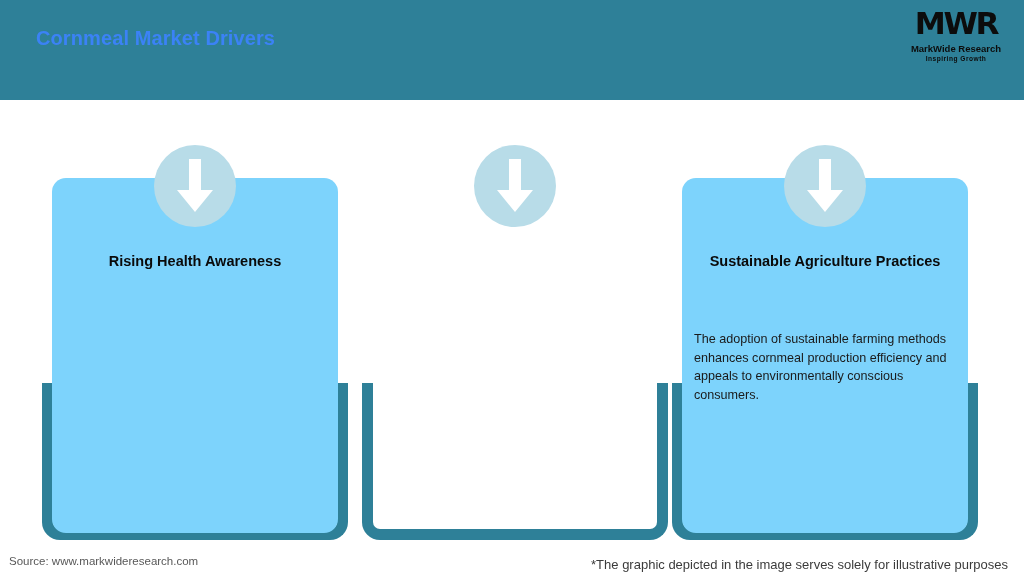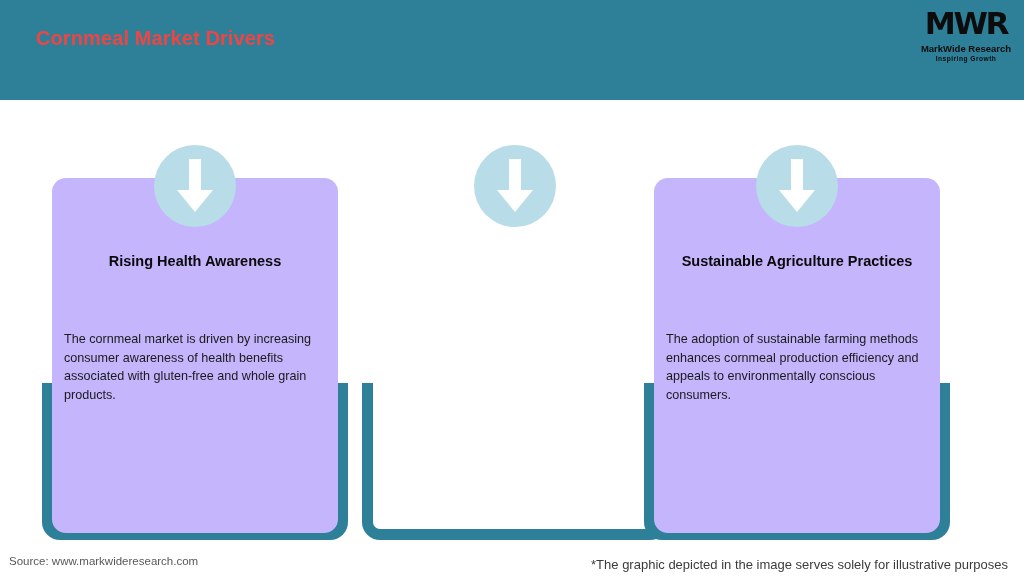--- a/index.html
+++ b/index.html
@@ -22,28 +22,28 @@
     left: 0; top: 0;
     width: 1024px; height: 100px;
     background: #2E8098;
   }
 
   #page-title {
     position: absolute;
     left: 36px; top: 27px;
     font-size: 20px;
     font-weight: bold;
-    color: #ef4444;
+    color: #3b82f6;
     letter-spacing: 0.1px;
   }
 
   
   #logo-block {
     position: absolute;
-    right: 4px; top: 9px;
+    right: 14px; top: 9px;
     width: 108px;
     text-align: center;
     user-select: none;
   }
   #logo-mark {
     font-size: 30px;
     font-weight: bold;
     color: #0C0C0C;
     letter-spacing: -2.2px;
     line-height: 30px;
@@ -68,21 +68,21 @@
   }
 
   
   .card-group {
     position: absolute;
     top: 140px;
     height: 410px;
   }
   .card-group.g0 { left: 42px;  width: 306px; }
   .card-group.g1 { left: 362px; width: 306px; }
-  .card-group.g2 { left: 644px; width: 306px; }
+  .card-group.g2 { left: 672px; width: 306px; }
 
   
   .bracket {
     position: absolute;
     left: 0;
     top: 243px;           
     width: 306px;
     height: 157px;        
     border-left: 11px solid #2E8098;
     border-right: 11px solid #2E8098;
@@ -90,21 +90,21 @@
     border-bottom-left-radius: 18px;
     border-bottom-right-radius: 18px;
   }
 
   .card {
     position: absolute;
     left: 10px;
     top: 38px;            
     width: 286px;
     height: 355px;        
-    background: #c4b5fd;
+    background: #7dd3fc;
     border-radius: 14px;
     padding: 0 12px;
   }
 
   .card-title {
     position: absolute;
     left: 12px;
     top: 72px;
     width: 262px;
     text-align: center;
@@ -170,21 +170,20 @@
 <div id="logo-block">
   <div id="logo-mark">MWR</div>
   <div id="logo-name">MarkWide Research</div>
   <div id="logo-tagline">Inspiring Growth</div>
 </div>
 
 <div class="card-group g0">
   <div class="bracket"></div>
   <div class="card">
     <div class="card-title">Rising Health Awareness</div>
-    <div class="card-body">The cornmeal market is driven by increasing consumer awareness of health benefits associated with gluten-free and whole grain products.</div>
   </div>
   <div class="badge">
     <span>
       <svg width="38" height="54" viewBox="0 0 38 54" xmlns="http://www.w3.org/2000/svg">
         <path d="M13 0 H25 V31 H37 L19 53 L1 31 H13 Z" fill="#FFFFFF"></path>
       </svg>
     </span>
   </div>
 </div>
 

